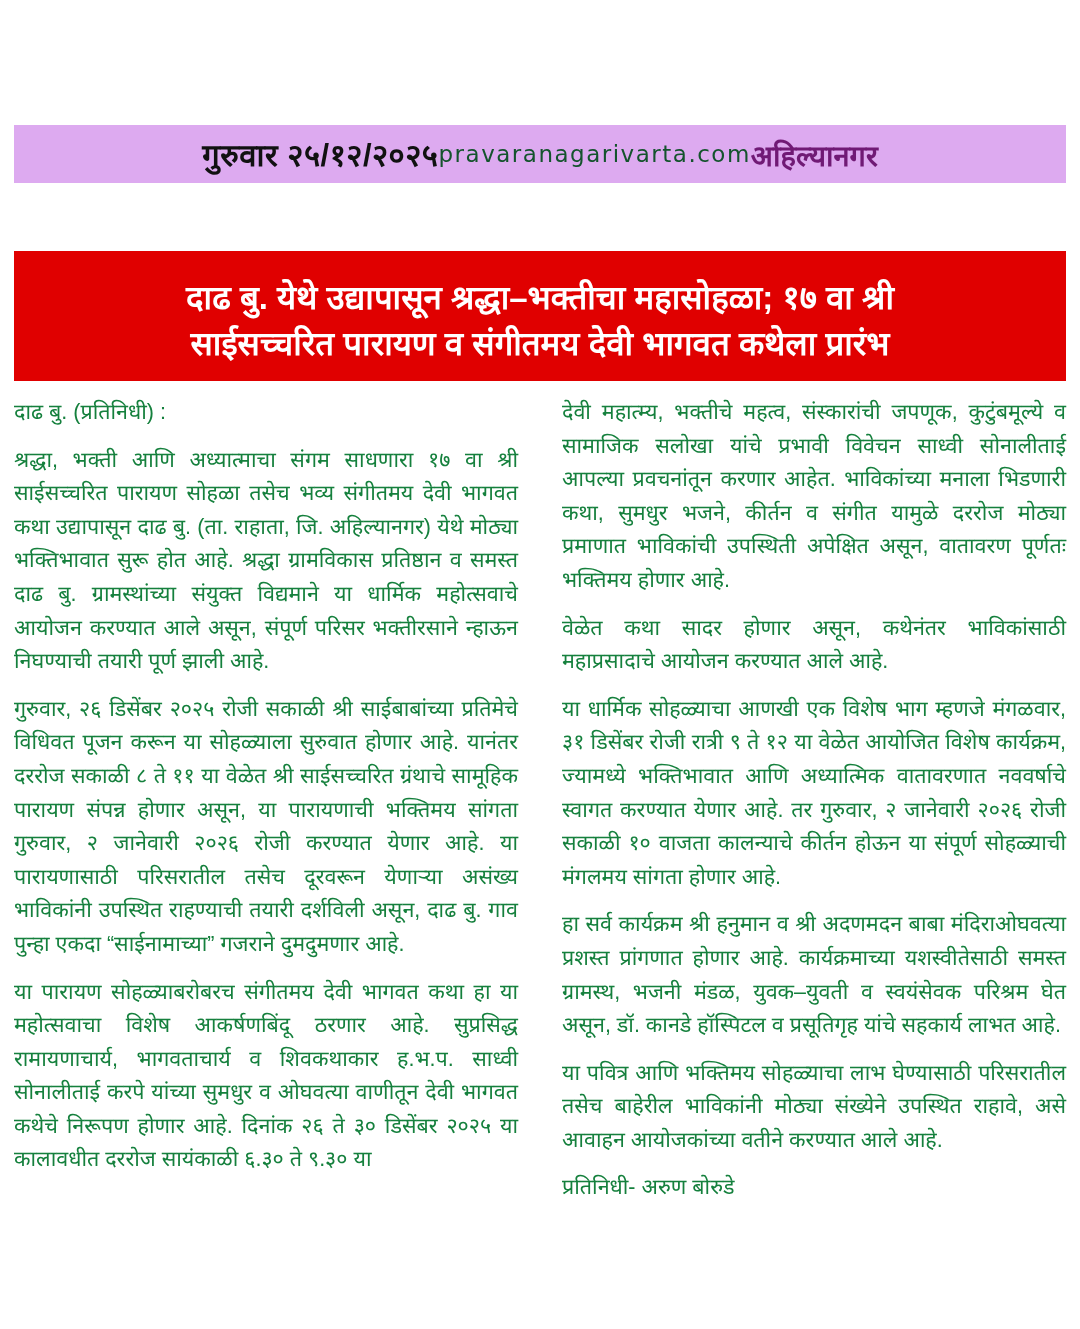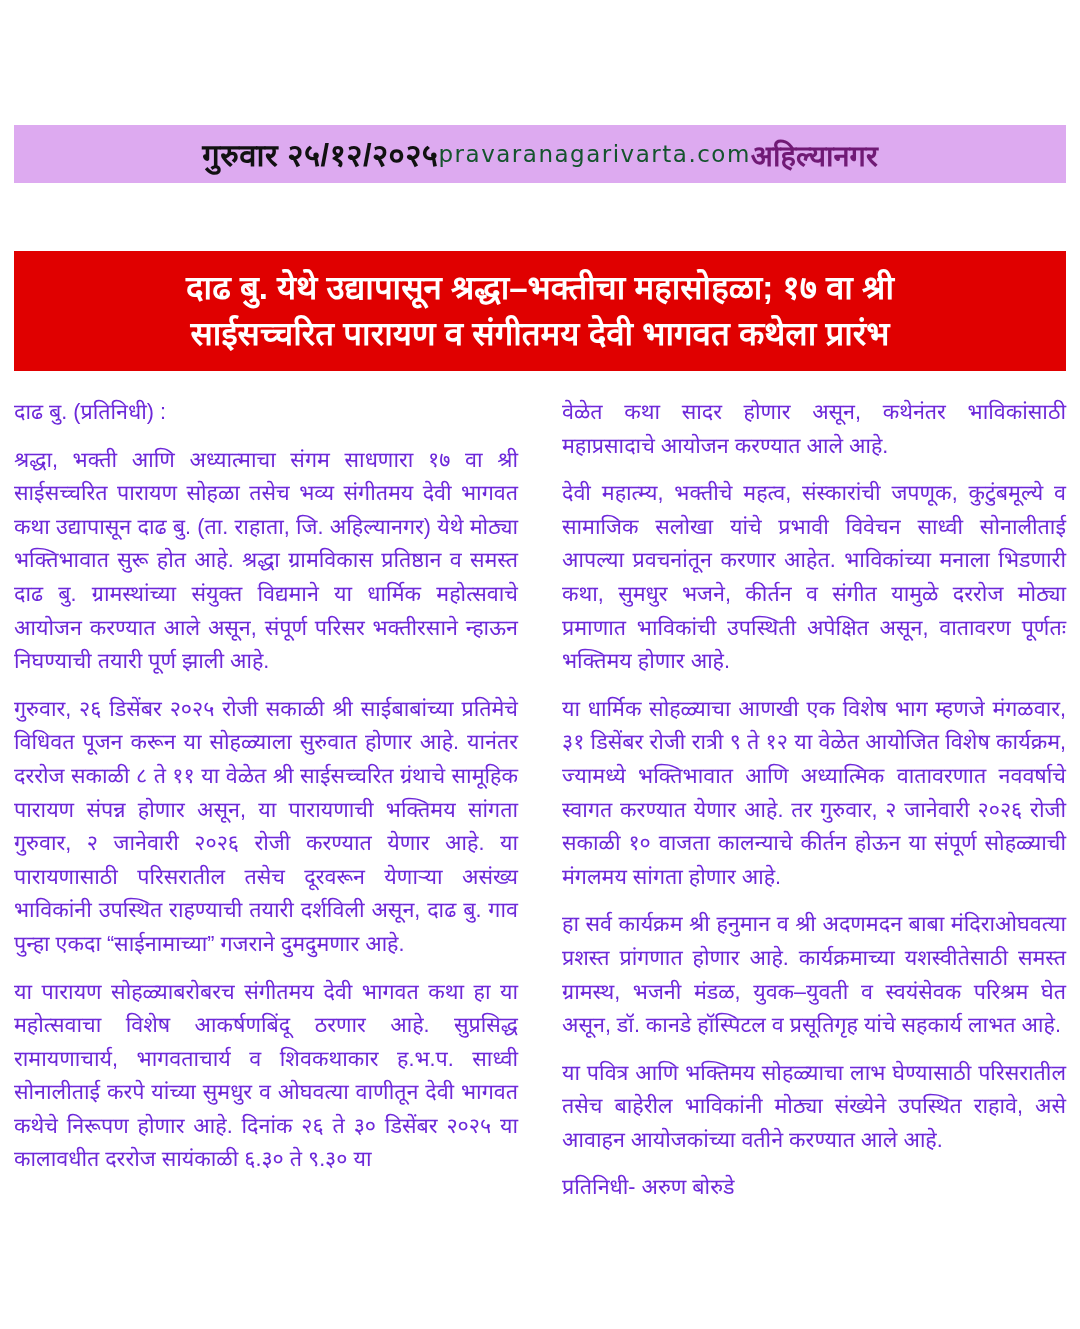--- a/index.html
+++ b/index.html
@@ -61,21 +61,21 @@
 
   
   .headline {
     position: absolute;
     left: 14px;
     top: 251px;
     width: 1052px;
     background: #e00000;
     color: #ffffff;
     box-sizing: border-box;
-    padding: 14px 16px 14px 16px;
+    padding: 24px 16px 14px 16px;
     text-align: center;
   }
   .headline-line {
     font-family: "Liberation Sans", sans-serif;
     font-weight: bold;
     font-size: 33px;
     line-height: 46px;
     letter-spacing: 0px;
     white-space: nowrap;
   }
@@ -92,21 +92,21 @@
   }
   .col {
     width: 515px;
     box-sizing: border-box;
   }
   .col p {
     margin: 0 0 0 0;
     font-family: "Liberation Sans", sans-serif;
     font-size: 21.5px;
     line-height: 33.6px;
-    color: #6d28d9;
+    color: #15803d;
     text-align: justify;
     text-justify: inter-word;
     hyphens: none;
   }
   .col p.lastline-left {
     text-align: left;
   }
   .byline {
     text-align: left;
   }
@@ -138,22 +138,22 @@
     <div class="col">
       <p class="lastline-left">दाढ बु. (प्रतिनिधी) :</p>
       <p>श्रद्धा, भक्ती आणि अध्यात्माचा संगम साधणारा १७ वा श्री साईसच्चरित पारायण सोहळा तसेच भव्य संगीतमय देवी भागवत कथा उद्यापासून दाढ बु. (ता. राहाता, जि. अहिल्यानगर) येथे मोठ्या भक्तिभावात सुरू होत आहे. श्रद्धा ग्रामविकास प्रतिष्ठान व समस्त दाढ बु. ग्रामस्थांच्या संयुक्त विद्यमाने या धार्मिक महोत्सवाचे आयोजन करण्यात आले असून, संपूर्ण परिसर भक्तीरसाने न्हाऊन निघण्याची तयारी पूर्ण झाली आहे.</p>
       <p>गुरुवार, २६ डिसेंबर २०२५ रोजी सकाळी श्री साईबाबांच्या प्रतिमेचे विधिवत पूजन करून या सोहळ्याला सुरुवात होणार आहे. यानंतर दररोज सकाळी ८ ते ११ या वेळेत श्री साईसच्चरित ग्रंथाचे सामूहिक पारायण संपन्न होणार असून, या पारायणाची भक्तिमय सांगता गुरुवार, २ जानेवारी २०२६ रोजी करण्यात येणार आहे. या पारायणासाठी परिसरातील तसेच दूरवरून येणाऱ्या असंख्य भाविकांनी उपस्थित राहण्याची तयारी दर्शविली असून, दाढ बु. गाव पुन्हा एकदा “साईनामाच्या” गजराने दुमदुमणार आहे.</p>
       <p>या पारायण सोहळ्याबरोबरच संगीतमय देवी भागवत कथा हा या महोत्सवाचा विशेष आकर्षणबिंदू ठरणार आहे. सुप्रसिद्ध रामायणाचार्य, भागवताचार्य व शिवकथाकार ह.भ.प. साध्वी सोनालीताई करपे यांच्या सुमधुर व ओघवत्या वाणीतून देवी भागवत कथेचे निरूपण होणार आहे. दिनांक २६ ते ३० डिसेंबर २०२५ या कालावधीत दररोज सायंकाळी ६.३० ते ९.३० या</p>
     </div>
 
     <div class="col-sep"></div>
 
     <div class="col">
+      <p>देवी महात्म्य, भक्तीचे महत्व, संस्कारांची जपणूक, कुटुंबमूल्ये व सामाजिक सलोखा यांचे प्रभावी विवेचन साध्वी सोनालीताई आपल्या प्रवचनांतून करणार आहेत. भाविकांच्या मनाला भिडणारी कथा, सुमधुर भजने, कीर्तन व संगीत यामुळे दररोज मोठ्या प्रमाणात भाविकांची उपस्थिती अपेक्षित असून, वातावरण पूर्णतः भक्तिमय होणार आहे.</p>
       <p>वेळेत कथा सादर होणार असून, कथेनंतर भाविकांसाठी महाप्रसादाचे आयोजन करण्यात आले आहे.</p>
-      <p>देवी महात्म्य, भक्तीचे महत्व, संस्कारांची जपणूक, कुटुंबमूल्ये व सामाजिक सलोखा यांचे प्रभावी विवेचन साध्वी सोनालीताई आपल्या प्रवचनांतून करणार आहेत. भाविकांच्या मनाला भिडणारी कथा, सुमधुर भजने, कीर्तन व संगीत यामुळे दररोज मोठ्या प्रमाणात भाविकांची उपस्थिती अपेक्षित असून, वातावरण पूर्णतः भक्तिमय होणार आहे.</p>
       <p>या धार्मिक सोहळ्याचा आणखी एक विशेष भाग म्हणजे मंगळवार, ३१ डिसेंबर रोजी रात्री ९ ते १२ या वेळेत आयोजित विशेष कार्यक्रम, ज्यामध्ये भक्तिभावात आणि अध्यात्मिक वातावरणात नववर्षाचे स्वागत करण्यात येणार आहे. तर गुरुवार, २ जानेवारी २०२६ रोजी सकाळी १० वाजता कालन्याचे कीर्तन होऊन या संपूर्ण सोहळ्याची मंगलमय सांगता होणार आहे.</p>
       <p>हा सर्व कार्यक्रम श्री हनुमान व श्री अदणमदन बाबा मंदिराओघवत्या प्रशस्त प्रांगणात होणार आहे. कार्यक्रमाच्या यशस्वीतेसाठी समस्त ग्रामस्थ, भजनी मंडळ, युवक–युवती व स्वयंसेवक परिश्रम घेत असून, डॉ. कानडे हॉस्पिटल व प्रसूतिगृह यांचे सहकार्य लाभत आहे.</p>
       <p>या पवित्र आणि भक्तिमय सोहळ्याचा लाभ घेण्यासाठी परिसरातील तसेच बाहेरील भाविकांनी मोठ्या संख्येने उपस्थित राहावे, असे आवाहन आयोजकांच्या वतीने करण्यात आले आहे.</p>
       <p class="byline">प्रतिनिधी- अरुण बोरुडे</p>
     </div>
 
   </div>
 </div>
 
 </body></html>

